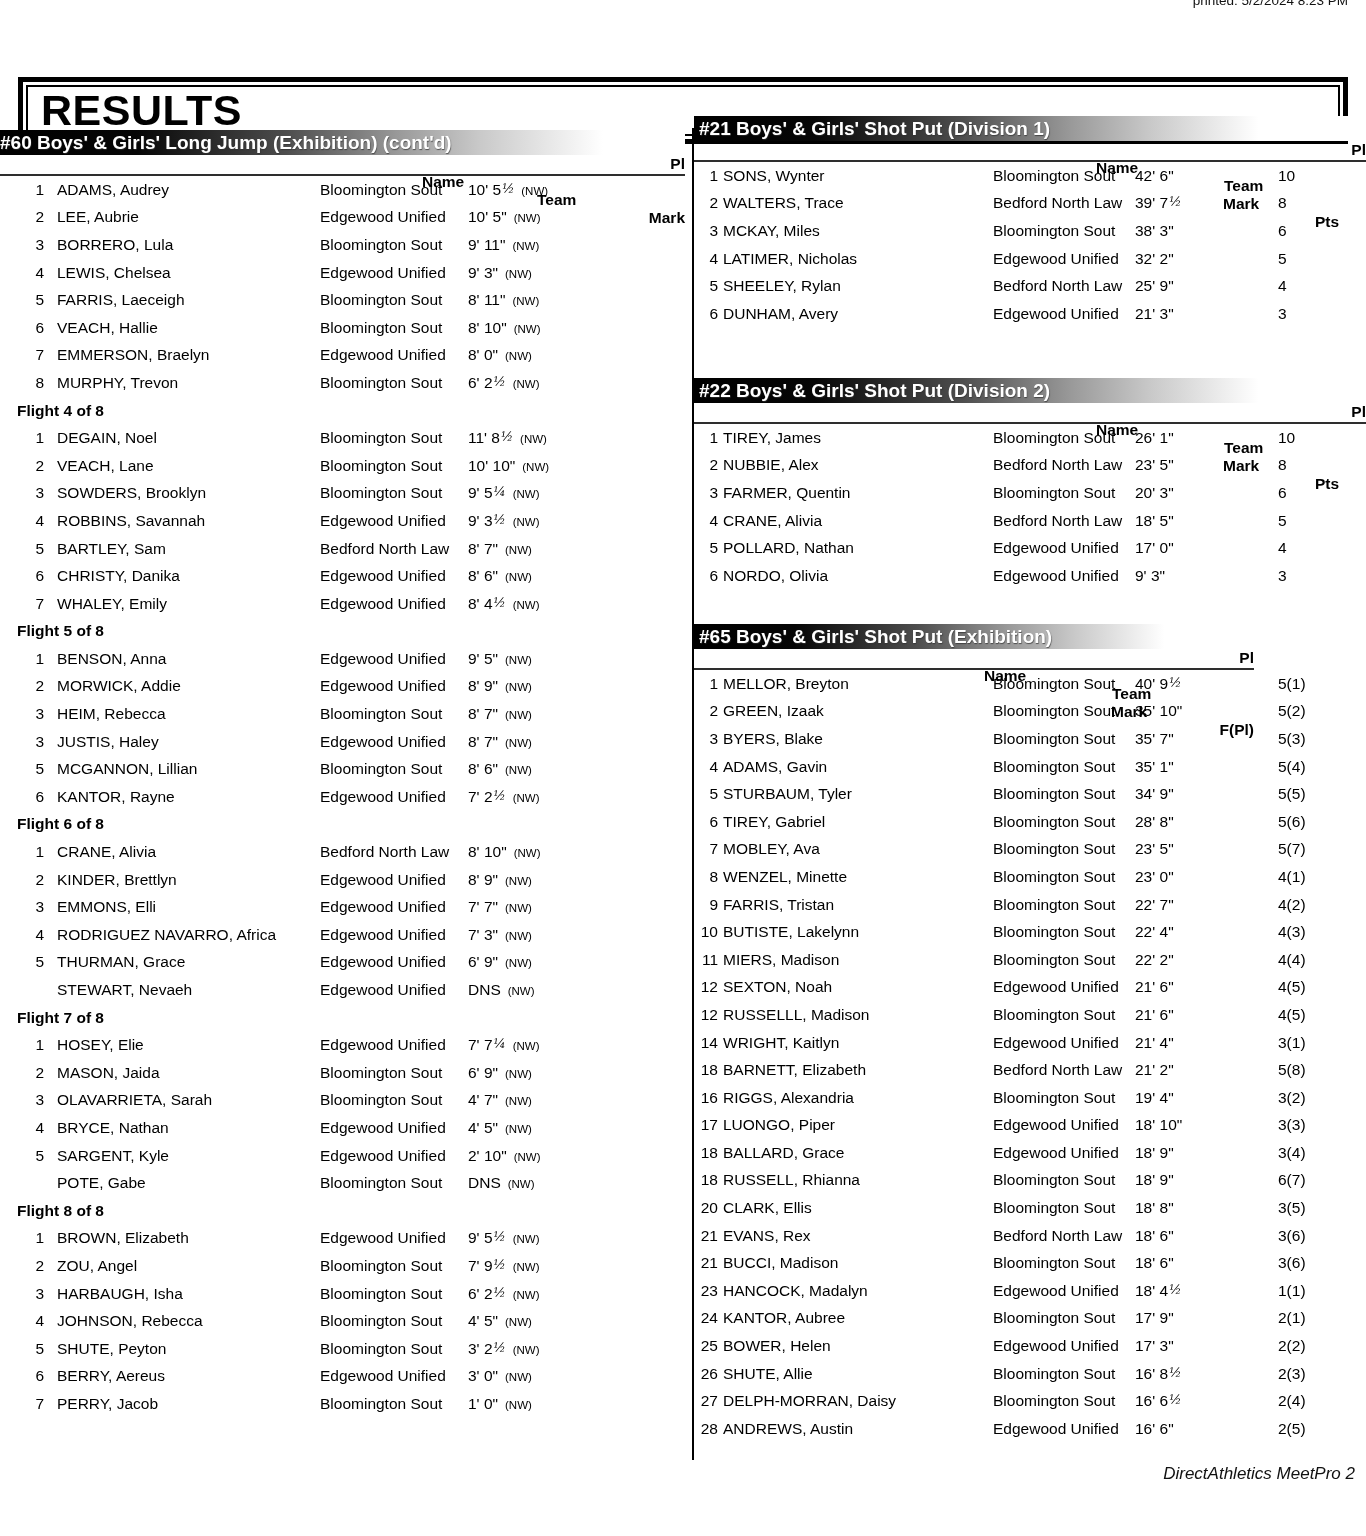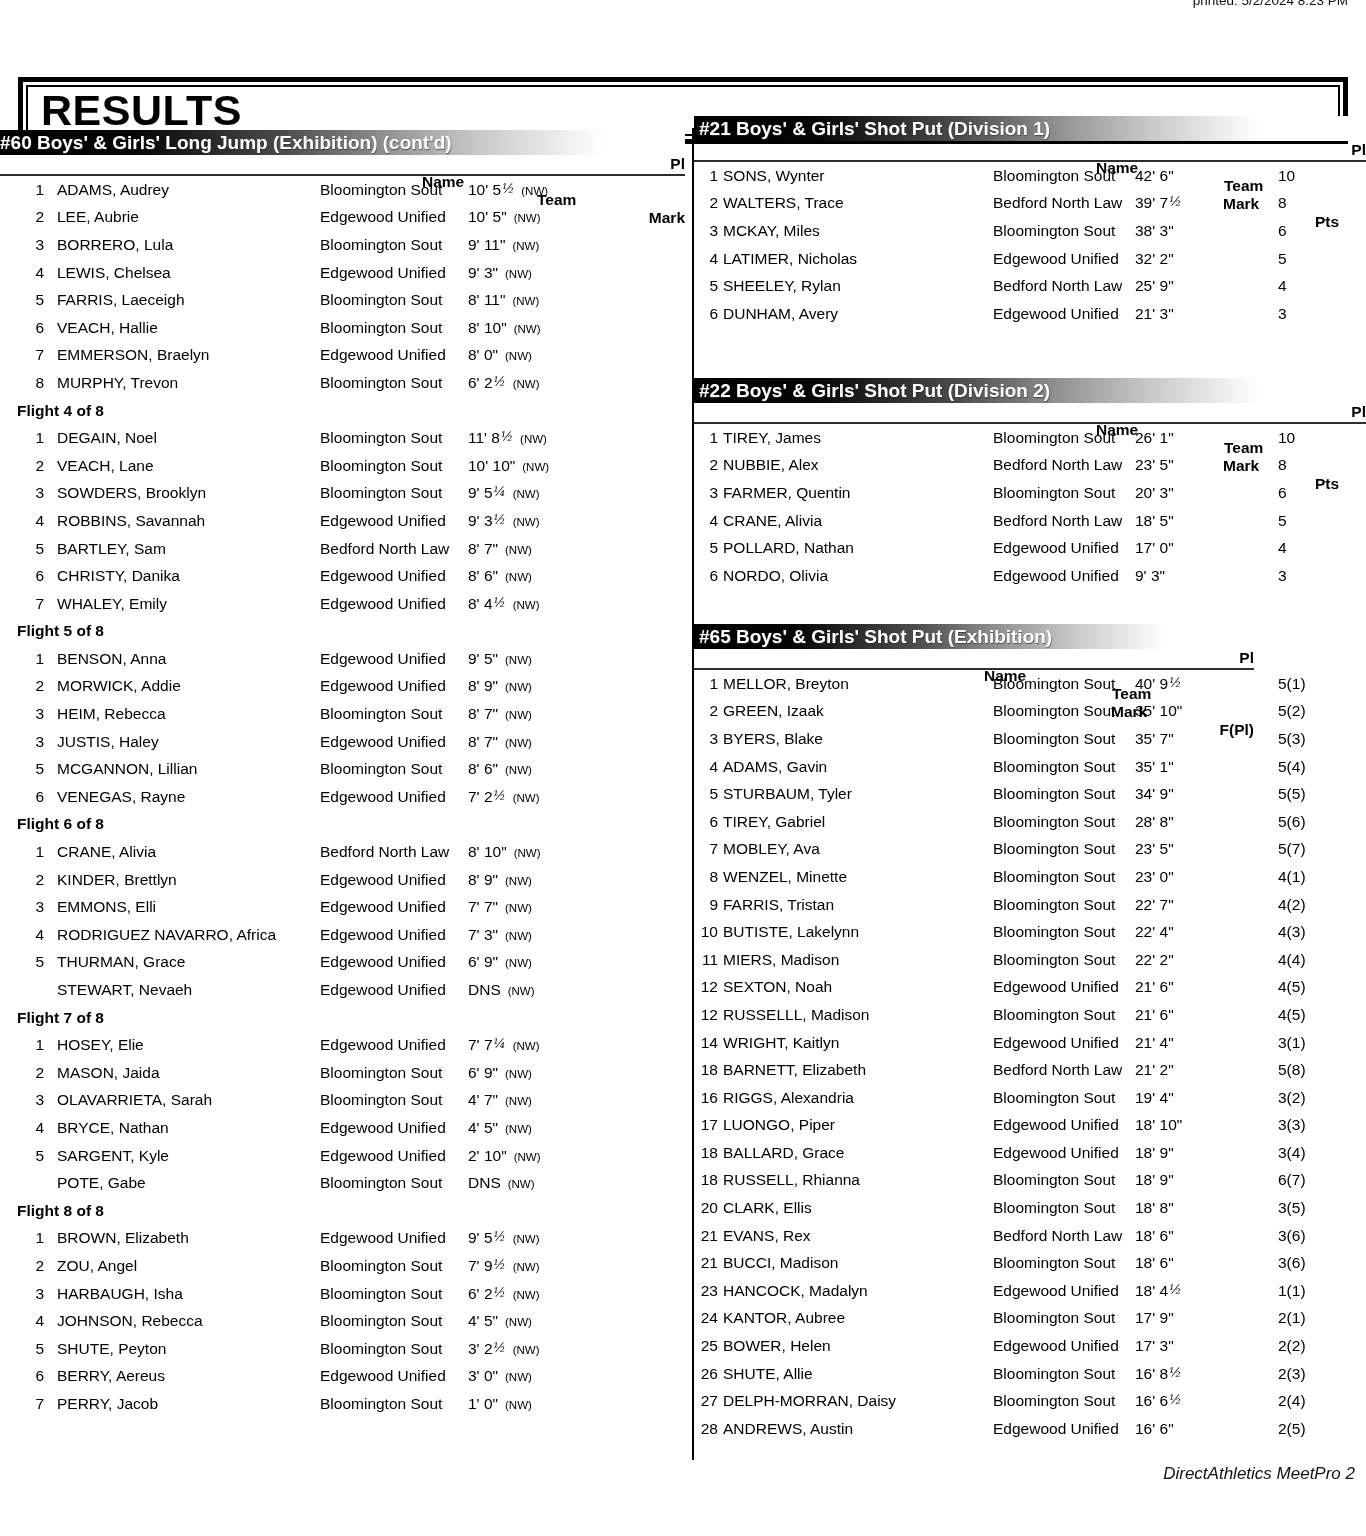--- a/index.html
+++ b/index.html
@@ -210,21 +210,21 @@
         <span class="l-mark">8' 7"<span class="wind">(NW)</span></span>
       </div>
       <div class="row">
         <span class="l-pl">5</span>
         <span class="l-name">MCGANNON, Lillian</span>
         <span class="l-team">Bloomington Sout</span>
         <span class="l-mark">8' 6"<span class="wind">(NW)</span></span>
       </div>
       <div class="row">
         <span class="l-pl">6</span>
-        <span class="l-name">VENEGAS, Rayne</span>
+        <span class="l-name">KANTOR, Rayne</span>
         <span class="l-team">Edgewood Unified</span>
         <span class="l-mark">7' 2<i class="frac">½</i><span class="wind">(NW)</span></span>
       </div>
       <div class="flight-row">Flight 6 of 8</div>
       <div class="row">
         <span class="l-pl">1</span>
         <span class="l-name">CRANE, Alivia</span>
         <span class="l-team">Bedford North Law</span>
         <span class="l-mark">8' 10"<span class="wind">(NW)</span></span>
       </div>

